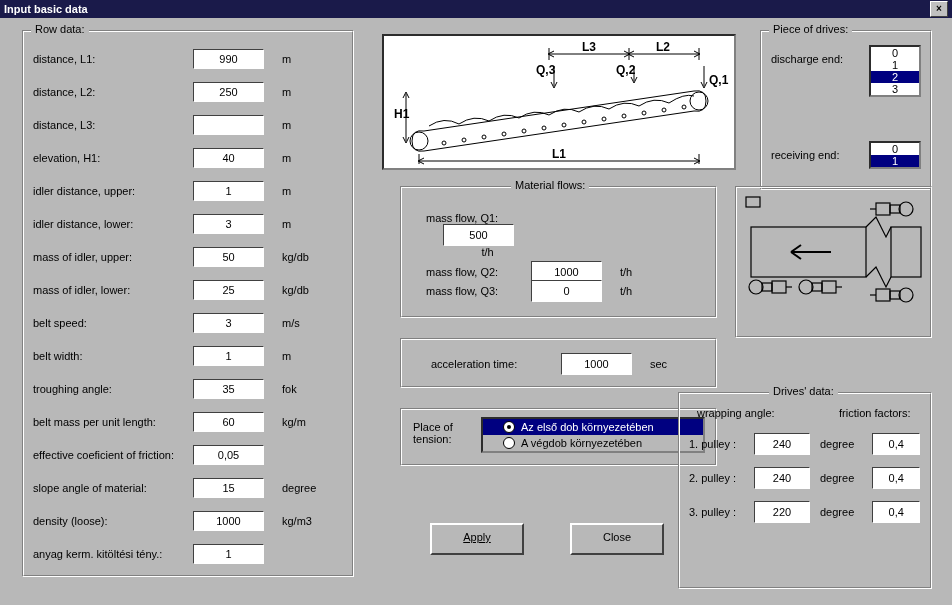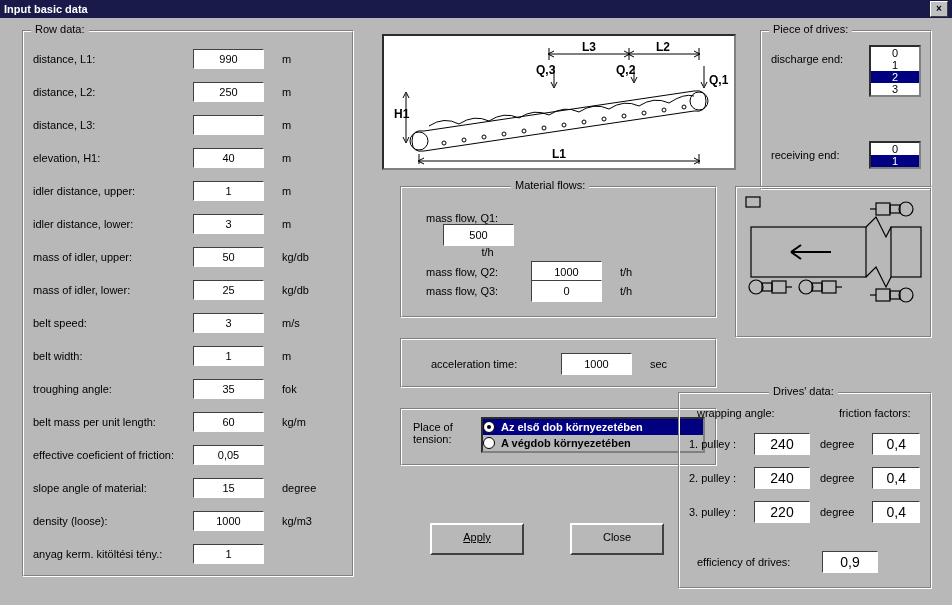--- a/index.html
+++ b/index.html
@@ -23,28 +23,28 @@
 .frow input{width:65px;height:18px;font-size:11px;text-align:center;background:#fff;border:1px solid #808080;border-top-color:#404040;border-left-color:#404040;border-right-color:#fff;border-bottom-color:#fff;}
 .frow .unit{margin-left:18px;}
 
 .btn{width:90px;height:28px;background:#b8b8b8;border:2px solid #fff;border-right-color:#404040;border-bottom-color:#404040;font-size:11px;text-align:center;line-height:24px;cursor:default;}
 
 .listbox{background:#fff;border:2px inset #808080;font-size:11px;}
 .listbox .opt{padding:0 8px;text-align:center;}
 .listbox .sel{background:#000080;color:#fff;}
 
 .radioblock{position:absolute;border:2px inset #808080;background:#b8b8b8;}
-.radioblock .ritem{display:flex;align-items:center;padding:2px 0;color:#fff;font-weight:bold;}
+.radioblock .ritem{display:flex;align-items:center;padding:2px 20px;color:#fff;}
 .radioblock .ritem.sel{background:#000080;}
 .radioblock .radio{width:10px;height:10px;border-radius:50%;border:1px solid #000;background:#fff;margin-right:6px;display:inline-flex;align-items:center;justify-content:center;}
 .radioblock .radio.on::after{content:"";width:4px;height:4px;border-radius:50%;background:#000;}
 
 .drow{position:absolute;display:flex;align-items:center;}
 .drow .lbl{width:65px;}
-.drow input{width:50px;height:18px;font-size:14px;text-align:center;background:#fff;border:1px solid #808080;border-top-color:#404040;border-left-color:#404040;border-right-color:#fff;border-bottom-color:#fff;}
+.drow input{width:50px;height:18px;font-size:11px;text-align:center;background:#fff;border:1px solid #808080;border-top-color:#404040;border-left-color:#404040;border-right-color:#fff;border-bottom-color:#fff;}
 .drow .unit{margin:0 18px 0 10px;}
 
 .schembox{position:absolute;background:#fff;border:2px inset #808080;}
 svg{display:block;}
 </style>
 </head>
 <body>
 
 <div class="titlebar">
   <span>Input basic data</span>
@@ -328,19 +328,15 @@
           <span class="unit">degree</span>
           <input style="width: 42px;" value="0,4">
         </div>
         <div class="drow" style="left: 10px; top: 108px;">
           <span class="lbl">3. pulley :</span>
           <input value="220" style="">
           <span class="unit">degree</span>
           <input style="width: 42px;" value="0,4">
         </div>
       </div>
-    <div class="drow" style="left:18px;top:158px;">
-      <span class="lbl" style="width:125px;">efficiency of drives:</span>
-      <input value="0,9" style="">
-    </div>
   </div>
 
 </div>
 
 </body></html>

